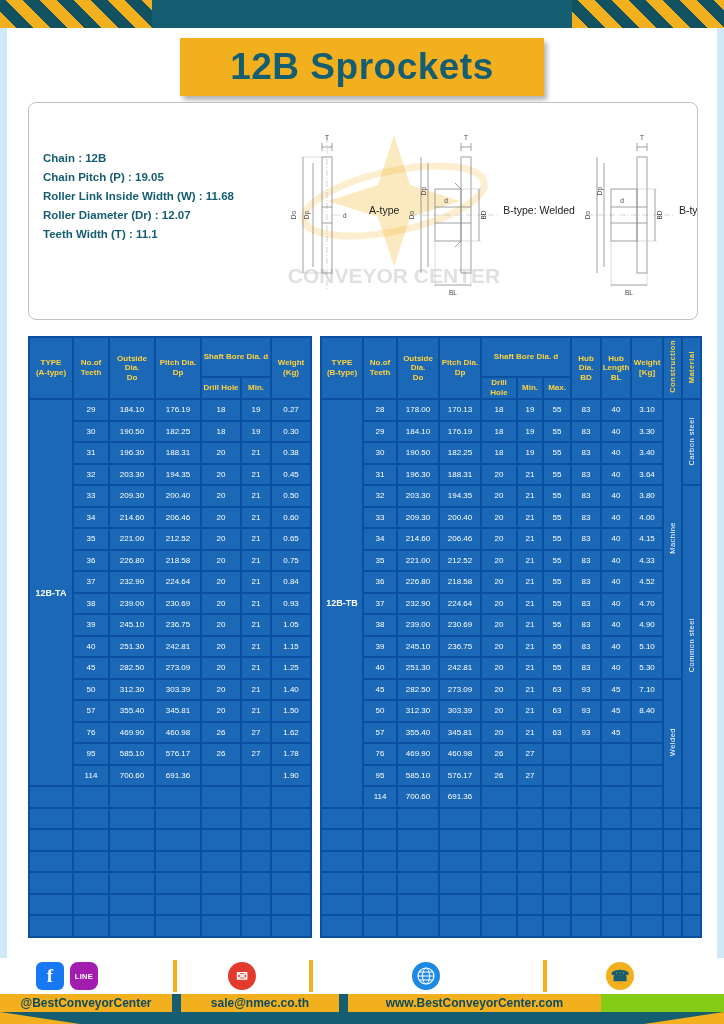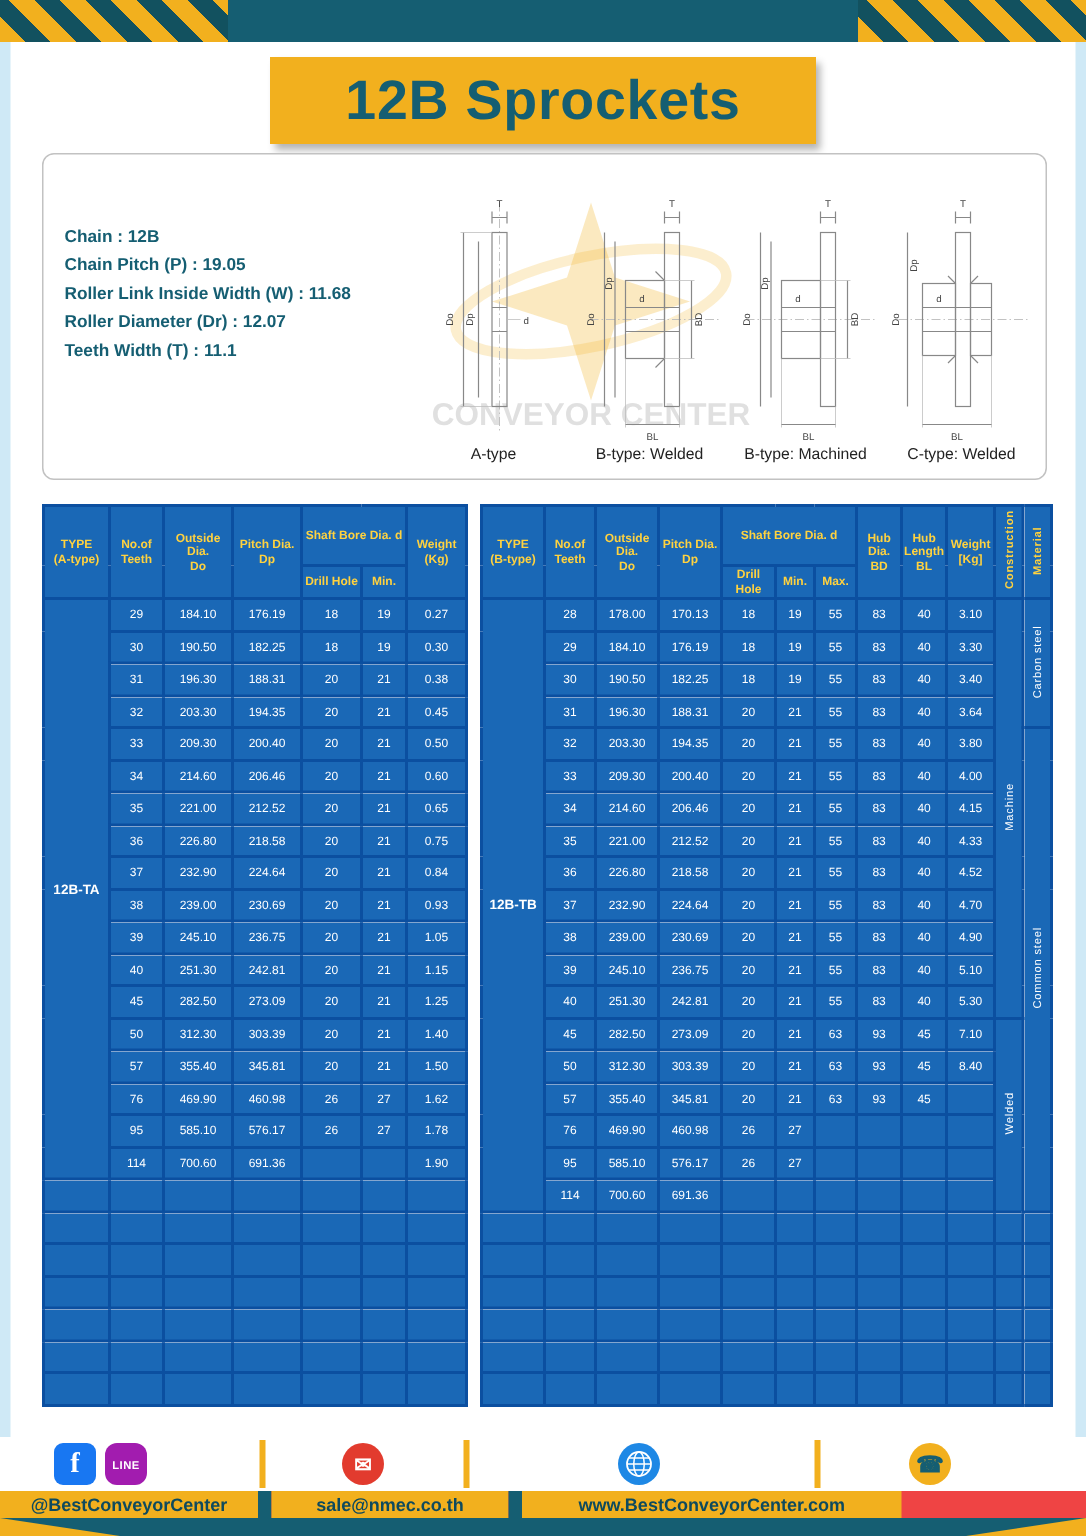--- a/index.html
+++ b/index.html
@@ -22,21 +22,21 @@
   .title-banner{position:absolute;top:38px;left:180px;width:364px;height:58px;background:#f2b01e;
     display:flex;align-items:center;justify-content:center;box-shadow:3px 4px 5px rgba(0,0,0,.3);}
   .title-text{font-size:37px;font-weight:bold;color:#155e72;letter-spacing:.5px;}
   
   .spec-box{position:absolute;top:102px;left:28px;width:668px;height:216px;background:#fff;
     border:1px solid #c2c2c2;border-radius:8px;overflow:hidden;}
   .spec-lines{position:absolute;left:14px;top:46px;z-index:2;}
   .spec-line{font-size:11.5px;font-weight:bold;color:#155e72;line-height:19px;white-space:nowrap;}
   .watermark{position:absolute;left:215px;top:20px;z-index:1;}
   .drawings{position:absolute;left:248px;top:6px;right:4px;bottom:2px;display:flex;z-index:2;}
-  .drawing{flex:1;display:flex;flex-direction:column;align-items:center;justify-content:flex-end;text-align:right;}
+  .drawing{flex:1;display:flex;flex-direction:row;align-items:center;justify-content:flex-end;text-align:right;}
   .drawing-label{font-size:10.5px;color:#222;margin:2px 0 8px 0;white-space:nowrap;}
   .dwg line,.dwg rect,.dwg path{stroke:#888;fill:none;stroke-width:.8;}
   .dwg .cl{stroke:#bbb;stroke-width:.6;stroke-dasharray:6 2 1 2;}
   .dwg .ext{stroke:#bbb;stroke-width:.5;}
   .dwg text{fill:#444;font-size:6.5px;stroke:none;font-family:"Liberation Sans",sans-serif;}
   
   .tables{position:absolute;top:336px;left:28px;display:flex;gap:8px;}
   table{border-collapse:collapse;table-layout:fixed;}
   .table-a{width:282px;} .table-b{width:380px;}
   th,td{border:2px solid #0b4fa0;background:#1a68b6;padding:0;text-align:center;vertical-align:middle;
@@ -45,21 +45,21 @@
   thead tr:nth-child(1) th{height:38px;}
   thead tr:nth-child(2) th{height:20px;}
   tbody td{height:19.5px;}
   td.type-cell{font-weight:bold;font-size:9px;margin-top:44px;}
   .vcol{padding:0;}
   .vtext{writing-mode:vertical-rl;transform:rotate(180deg);display:inline-block;
     letter-spacing:.5px;line-height:1;font-size:7.5px;white-space:nowrap;}
   
   .footer{position:absolute;left:0;right:0;bottom:12px;height:54px;}
   .footer-icons{position:absolute;top:0;left:0;right:0;height:36px;background:#fff;}
-  .footer-band{position:absolute;top:36px;left:0;right:0;height:18px;display:flex;background:#ef4444;}
+  .footer-band{position:absolute;top:36px;left:0;right:0;height:18px;display:flex;background:#84cc16;}
   .band-seg{height:18px;display:flex;align-items:center;justify-content:center;
     font-weight:bold;font-size:12px;color:#0e4a5e;}
   .band-seg.yellow{background:#f2b01e;}
   .band-seg.teal{background:#155e72;color:#fff;}
   .vsep{position:absolute;top:2px;width:4px;height:32px;background:#f2b01e;}
   .icon{position:absolute;top:4px;width:28px;height:28px;display:flex;align-items:center;
     justify-content:center;color:#fff;font-weight:bold;cursor:pointer;}
   .icon.fb{background:#1877f2;border-radius:6px;font-size:19px;font-family:"Liberation Serif",serif;}
   .icon.line{background:#a21caf;border-radius:8px;font-size:7.5px;letter-spacing:.3px;}
   .icon.mail{background:#e23b2e;border-radius:50%;font-size:14px;}

